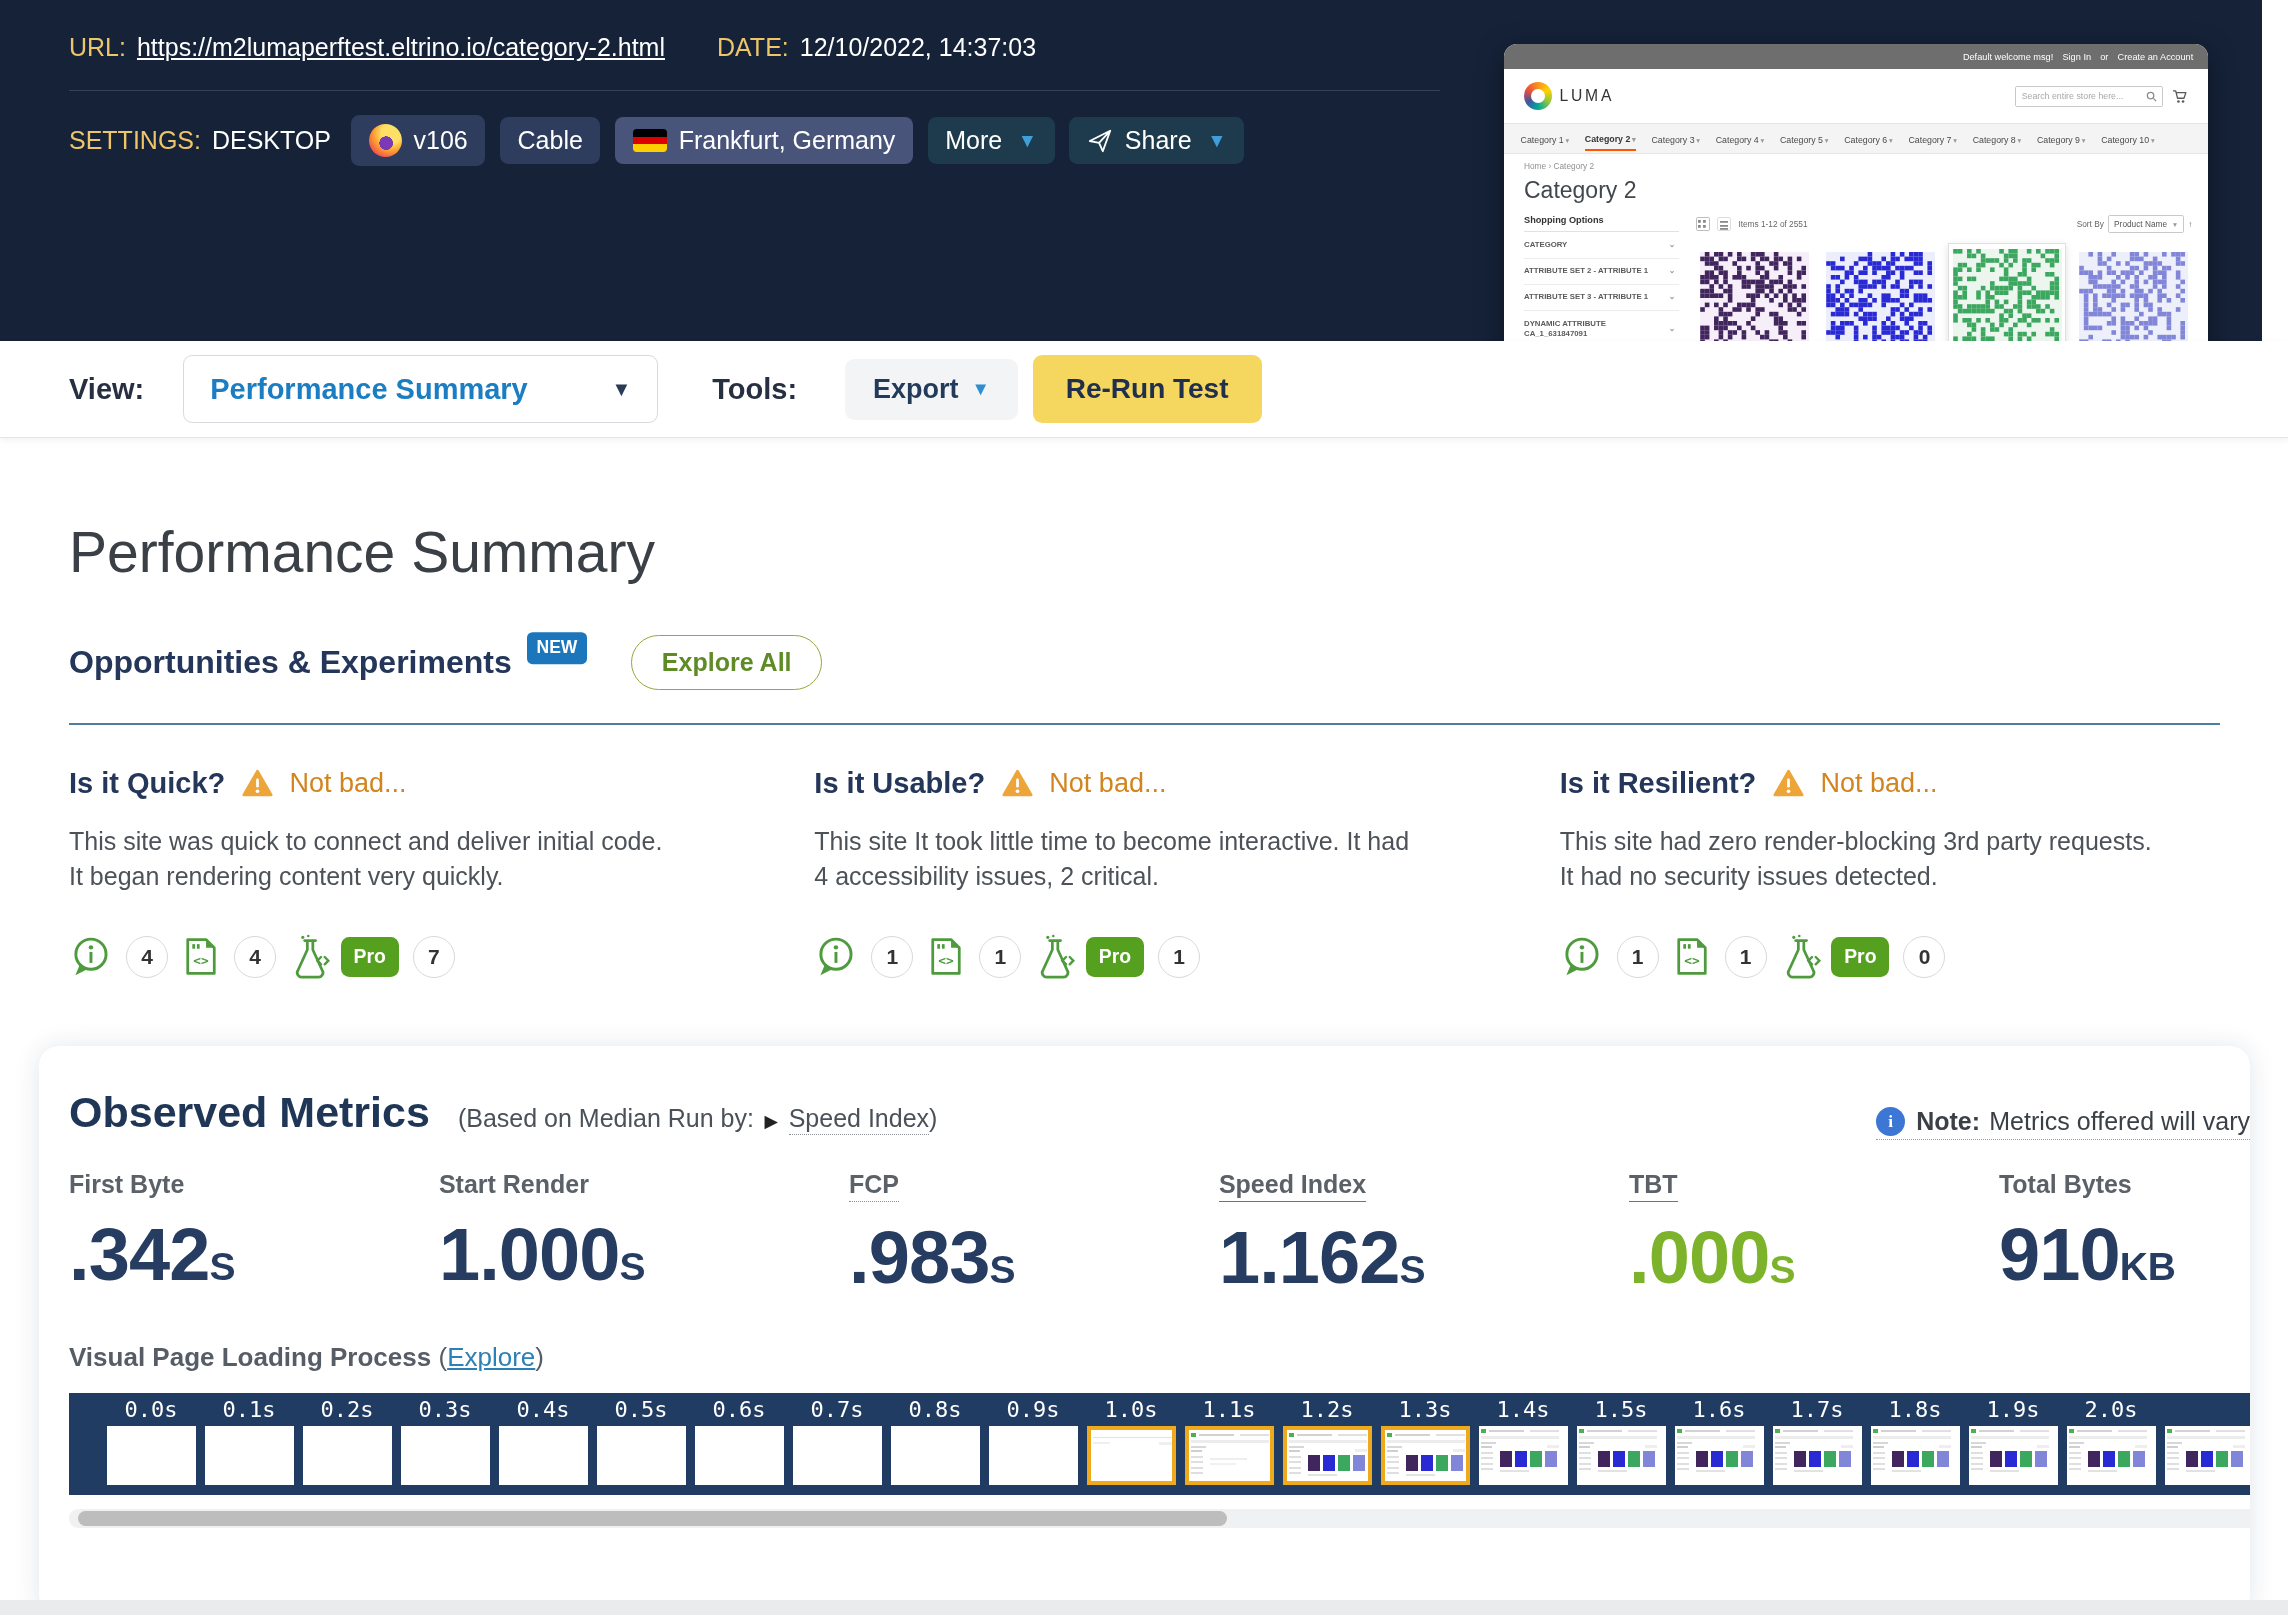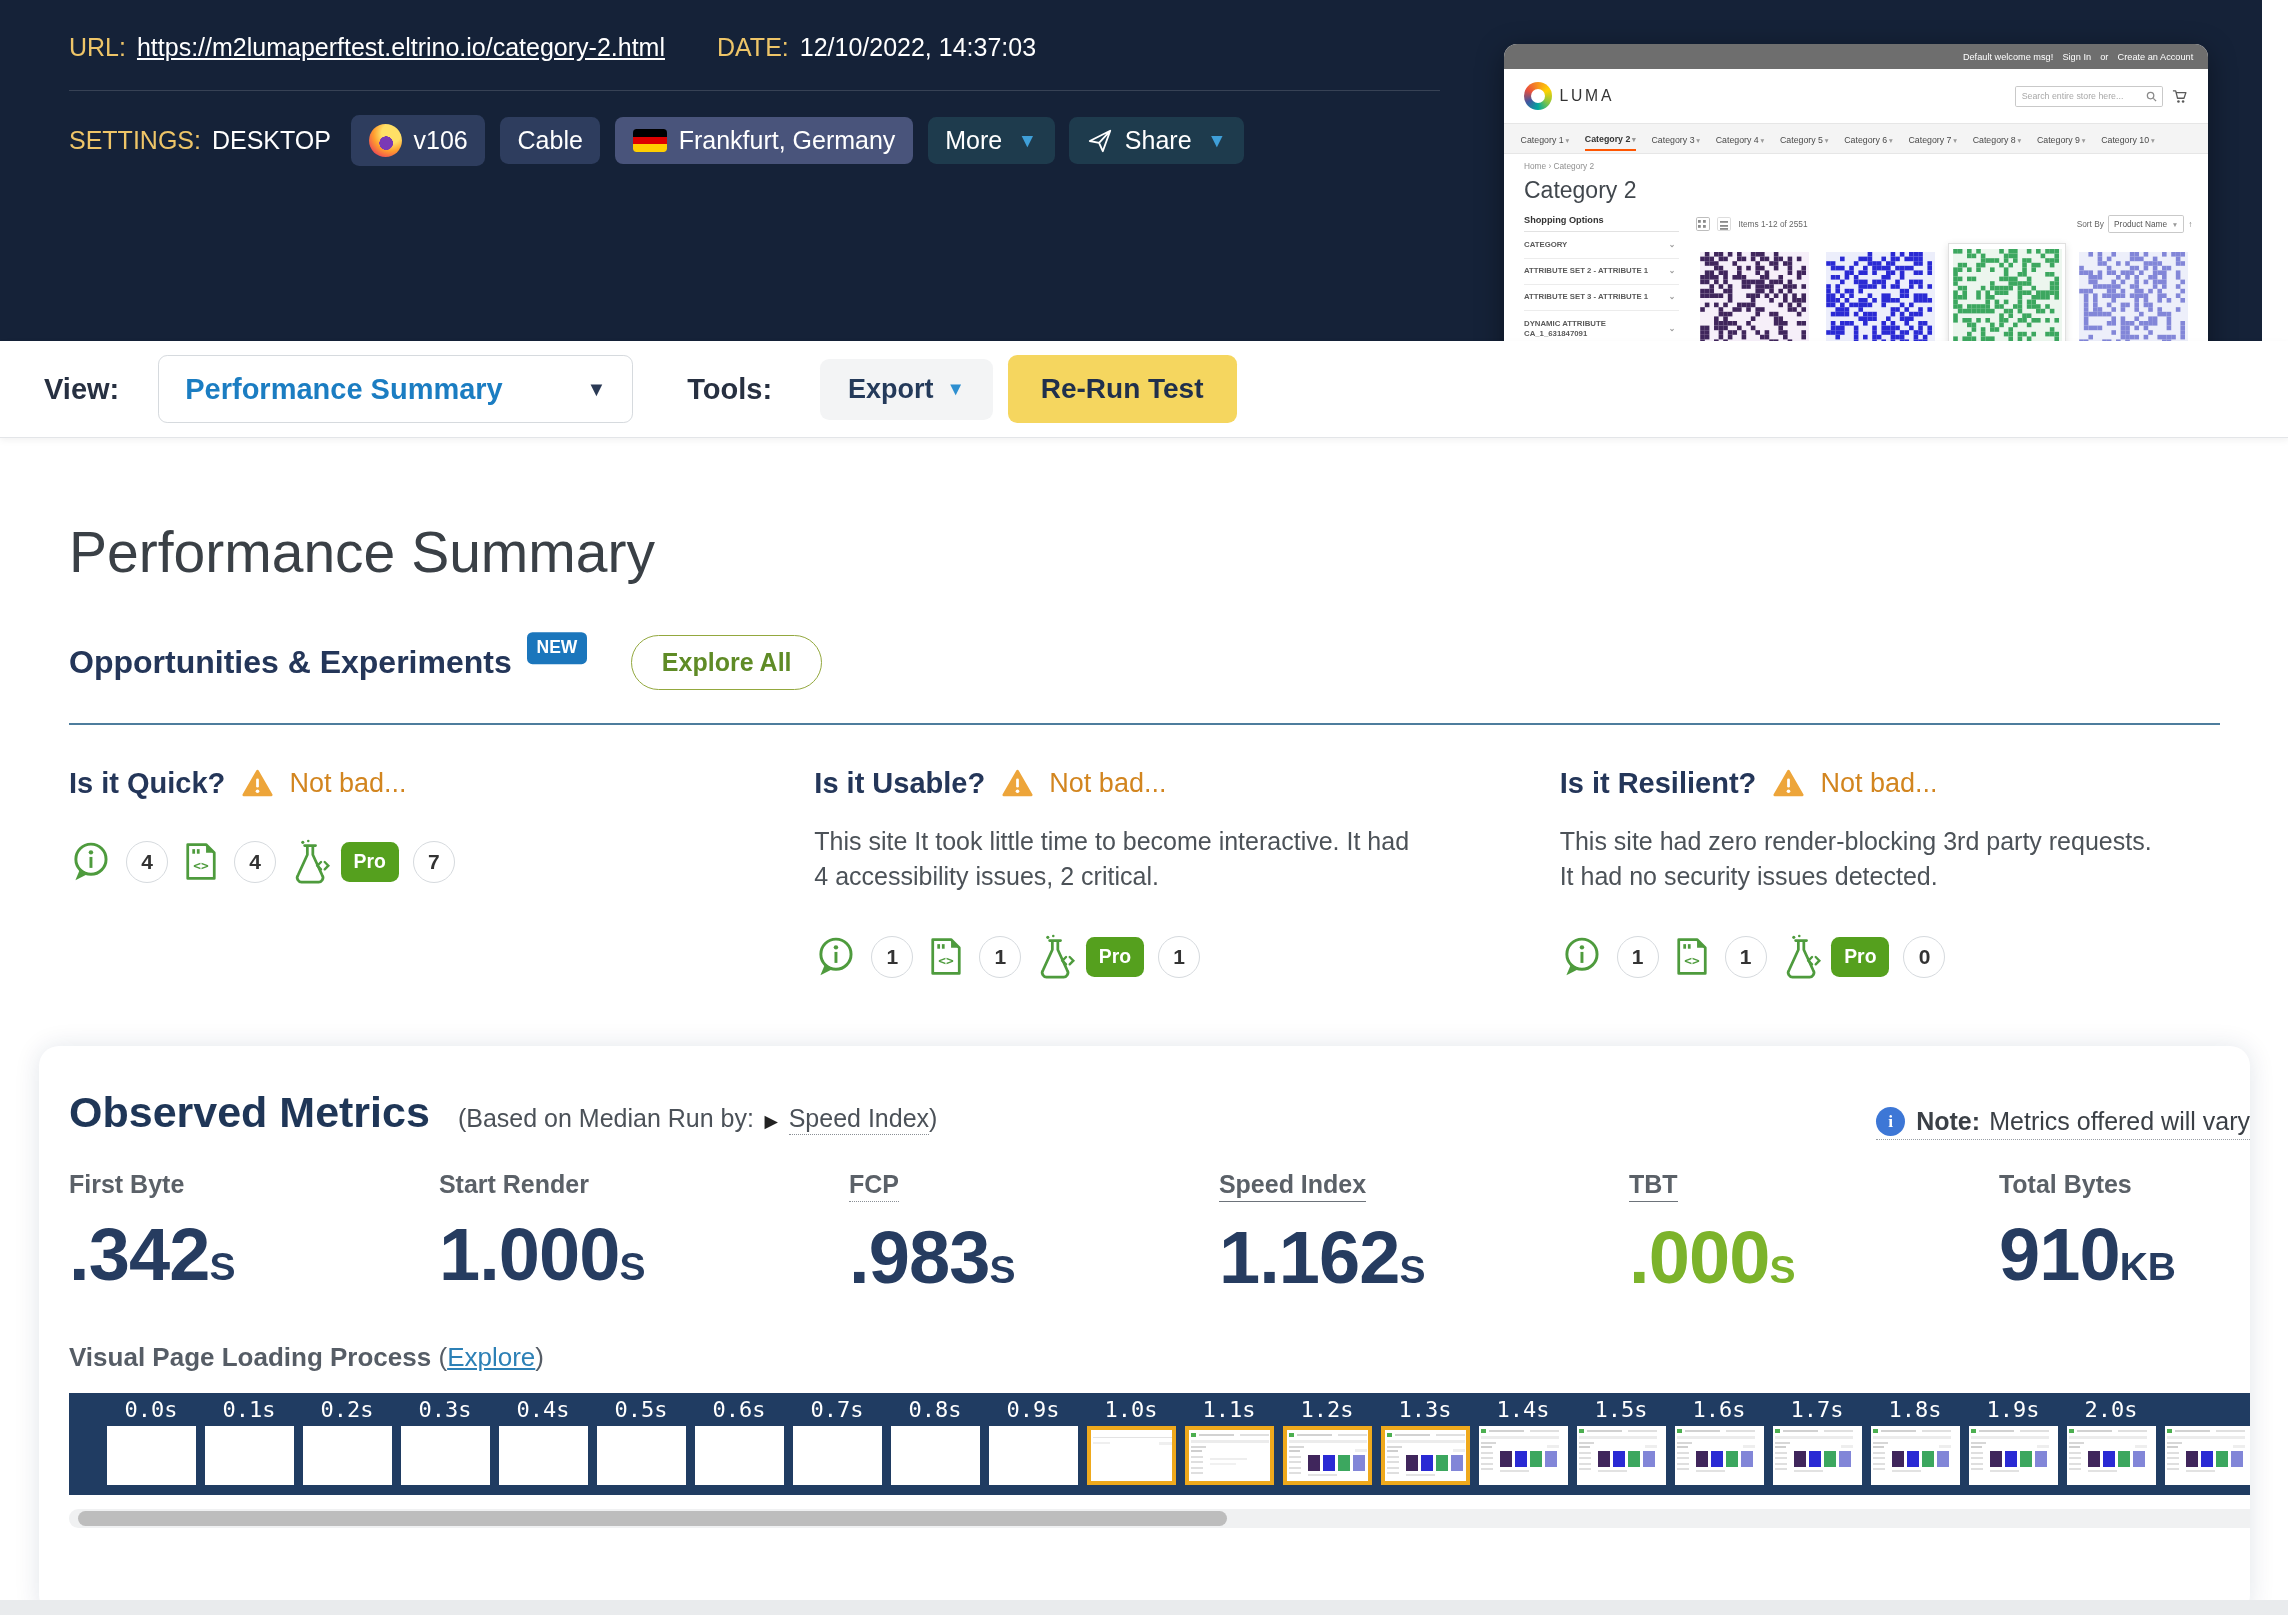--- a/index.html
+++ b/index.html
@@ -58,21 +58,21 @@
       linear-gradient(#8a8a8a,#8a8a8a) 1.8px 2.8px/8.3px 1.8px no-repeat, linear-gradient(#8a8a8a,#8a8a8a) 1.8px 6.5px/8.3px 1.8px no-repeat,
       linear-gradient(#8a8a8a,#8a8a8a) 1.8px 10px/8.3px 1.8px no-repeat; border-color:#ddd; }
   .luma-sort { margin-left:auto; display:flex; align-items:center; gap:4.6px; }
   .luma-select { border:0.9px solid #c9c9c9; border-radius:1.8px; height:18.5px; display:flex; align-items:center; padding:0 4.6px; font-size:8.3px; color:#555; gap:4.6px; background:#fff; }
   .luma-products { display:flex; margin-top:9.2px; gap:8.3px; }
   .luma-product { width:118px; flex:none; padding-top:9.2px; }
   .luma-product.hovered { background:#fff; border:0.9px solid #e0e0e0; box-shadow:0 1.8px 7.4px rgba(0,0,0,0.12); padding:5.5px 3.7px 28px; margin-top:0; }
   .luma-product .img-wrap { width:109px; margin:0 auto; }
 
   
-  .view-bar { position:absolute; top:341px; left:0; width:2289px; height:97px; background:#fff; border-bottom:0.9px solid #e3e5e8; box-shadow:0 2.8px 7.4px rgba(0,0,0,0.06); display:flex; align-items:center; padding:0 44px; }
+  .view-bar { position:absolute; top:341px; left:0; width:2289px; height:97px; background:#fff; border-bottom:0.9px solid #e3e5e8; box-shadow:0 2.8px 7.4px rgba(0,0,0,0.06); display:flex; align-items:center; padding:0 69px; }
   .bar-label { font-size:29px; font-weight:bold; color:#273041; }
   .view-select { width:475px; height:68px; border:0.9px solid #d6dade; border-radius:9.2px; background:#fff; display:flex; align-items:center; padding:0 26px; margin-left:39px; }
   .view-select .sel-text { font-size:29px; font-weight:bold; color:#1b7dc2; }
   .view-select .sel-caret { margin-left:auto; color:#2b3a55; font-size:20px; }
   .tools-label { margin-left:54px; }
   .btn-export { margin-left:48px; height:61px; background:#f3f4f5; border:none; border-radius:9.2px; padding:0 28px; font-size:27px; font-weight:bold; color:#243a5a; display:flex; align-items:center; gap:13px; font-family:inherit; }
   .btn-export .caret { color:#2e8fd0; font-size:18.5px; }
   .btn-rerun { margin-left:14.8px; height:68px; background:#f5d65f; border:none; border-radius:9.2px; padding:0 33px; font-size:28px; font-weight:bold; color:#20304c; font-family:inherit; }
 
   
@@ -1526,20 +1526,21 @@
         <div class="ocard">
           <div class="ocard-title-row">
             <span class="ocard-title">Is it Quick?</span>
             <svg width="31" height="29" viewBox="0 0 34 31">
               <path d="M17 2 L32 28 H2 Z" fill="#eda53a" stroke="#eda53a" stroke-width="3" stroke-linejoin="round"></path>
               <rect x="15.5" y="10" width="3" height="10" rx="1.5" fill="#fff"></rect>
               <circle cx="17" cy="24" r="2" fill="#fff"></circle>
             </svg>
             <span class="ocard-verdict">Not bad...</span>
           </div>
+          <div class="ocard-desc">This site was quick to connect and deliver initial code. It began rendering content very quickly.</div>
           <div class="ocard-icons">
             <span style="display: flex;">
               <svg width="43" height="43" viewBox="0 0 47 47">
                 <circle cx="24" cy="21" r="16.5" fill="none" stroke="#4e9b3d" stroke-width="3.2"></circle>
                 <path d="M12 32 L7 44 L21 37 Z" fill="#4e9b3d"></path>
                 <rect x="22.4" y="18.5" width="3.2" height="12" fill="#4e9b3d"></rect>
                 <circle cx="24" cy="13.5" r="2.4" fill="#4e9b3d"></circle>
               </svg>
             </span>
             <span class="count-pill">4</span>

